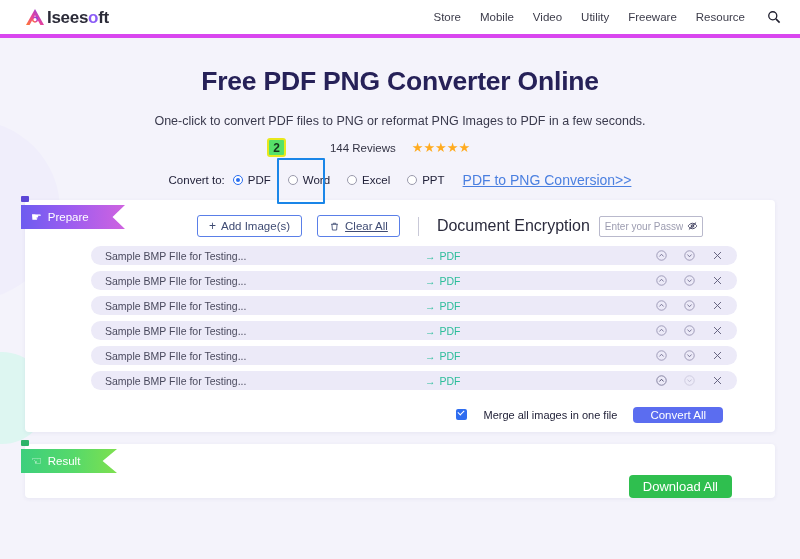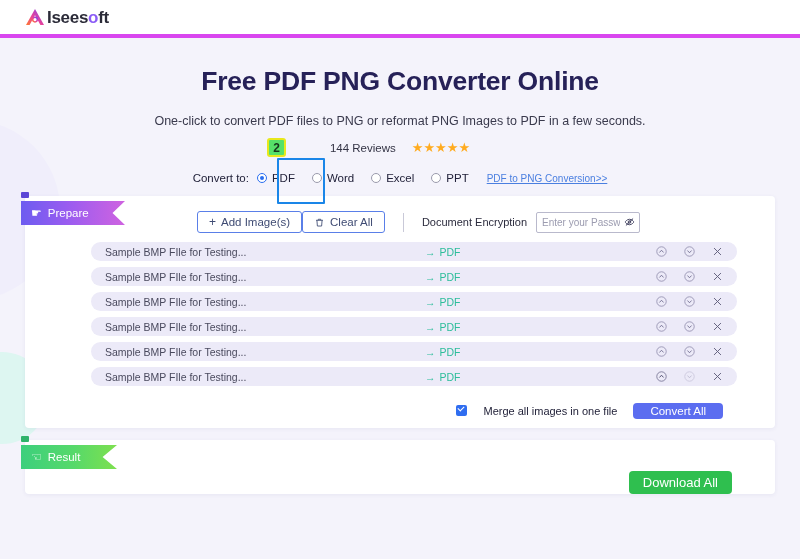--- a/index.html
+++ b/index.html
@@ -80,21 +80,21 @@
     width: 10px; height: 10px; border-radius: 50%;
     border: 1px solid #9a9aac; background: #fff;
     display: inline-block; position: relative; flex: none;
   }
   .radio.on { border-color: #2a6ef0; }
   .radio.on::after {
     content: ""; position: absolute; left: 2px; top: 2px;
     width: 4px; height: 4px; border-radius: 50%; background: #2a6ef0;
   }
   .conv-link {
-    margin-left: 18px; font-size: 10px; color: #4a7fe0;
+    margin-left: 18px; font-size: 14px; color: #4a7fe0;
     text-decoration: underline; cursor: pointer; white-space: nowrap;
   }
 
   
   .anno-box {
     position: absolute;
     left: 277px; top: -14px; width: 48px; height: 46px;
     border: 2px solid #1a86e8; border-radius: 1px;
     pointer-events: none;
   }
@@ -148,26 +148,26 @@
     padding: 12px 0 0 0; height: 40px;
   }
   .tb-spacer { width: 172px; flex: none; }
   .btn-outline {
     display: flex; align-items: center; gap: 5px;
     height: 22px; padding: 0 11px;
     border: 1px solid #5a7fe8; border-radius: 3px;
     background: #fff; color: #3f4b73; font-size: 11.5px;
     cursor: pointer; white-space: nowrap;
   }
-  .btn-outline + .btn-outline { margin-left: 0; }
+  .btn-outline + .btn-outline { margin-left: 15px; text-decoration: underline; }
   .btn-outline .plus { color: #3f4b73; font-size: 12px; }
   .divider-v {
     width: 1px; height: 19px; background: #c9c9d8; margin: 0 18px;
   }
-  .enc-label { font-size: 11px; color: #2b2b3d; margin-right: 9px; white-space: nowrap; }
+  .enc-label { font-size: 16px; color: #2b2b3d; margin-right: 9px; white-space: nowrap; }
   .pwd-wrap {
     position: relative; width: 104px; height: 21px;
     border: 1px solid #b9b9cc; border-radius: 2px; background: #fff;
     display: flex; align-items: center;
   }
   .pwd-wrap input {
     border: 0; outline: 0; background: transparent;
     font-size: 10px; color: #2a2a3c;
     padding: 0 19px 0 5px; width: 100%; height: 100%;
     font-family: "Liberation Sans", sans-serif;
@@ -256,20 +256,34 @@
             <stop offset="1" stop-color="#7b3ff0"></stop>
           </linearGradient>
         </defs>
         <path d="M2 18 L11 2 L20 18 L16.4 18 L11 8.3 L5.6 18 Z" fill="url(#lg)"></path>
         <circle cx="11" cy="12.6" r="2.3" fill="none" stroke="url(#lg)" stroke-width="1.5"></circle>
       </svg>
     </span>
     <span class="logo-text"><span>Isees<span class="dot-o">o</span>ft</span></span>
   </div>
 
+  <div class="nav">
+    <span class="nav-item">Store</span>
+    <span class="nav-item">Mobile</span>
+    <span class="nav-item">Video</span>
+    <span class="nav-item">Utility</span>
+    <span class="nav-item">Freeware</span>
+    <span class="nav-item">Resource</span>
+    <span class="search-btn">
+      <svg viewBox="0 0 16 16" width="14" height="14">
+        <circle cx="6.6" cy="6.6" r="4.6" fill="none" stroke="#1f1f2e" stroke-width="1.5"></circle>
+        <line x1="10.2" y1="10.2" x2="14.4" y2="14.4" stroke="#1f1f2e" stroke-width="1.8"></line>
+      </svg>
+    </span>
+  </div>
 </div>
 
 <div class="hero">
   <h1>Free PDF PNG Converter Online</h1>
   <div class="sub">One-click to convert PDF files to PNG or reformat PNG Images to PDF in a few seconds.</div>
   <div class="reviews">
     <span class="cnt">144 Reviews</span>
     <span class="stars">★★★★★</span>
   </div>
 </div>

